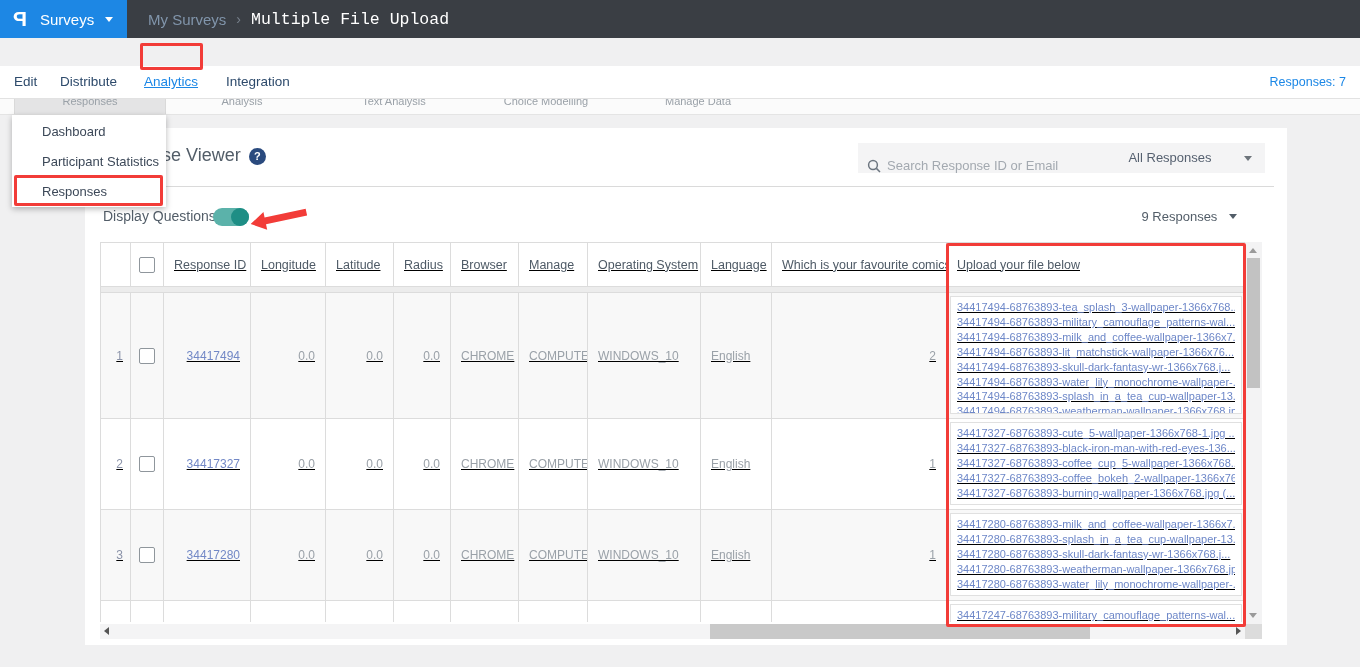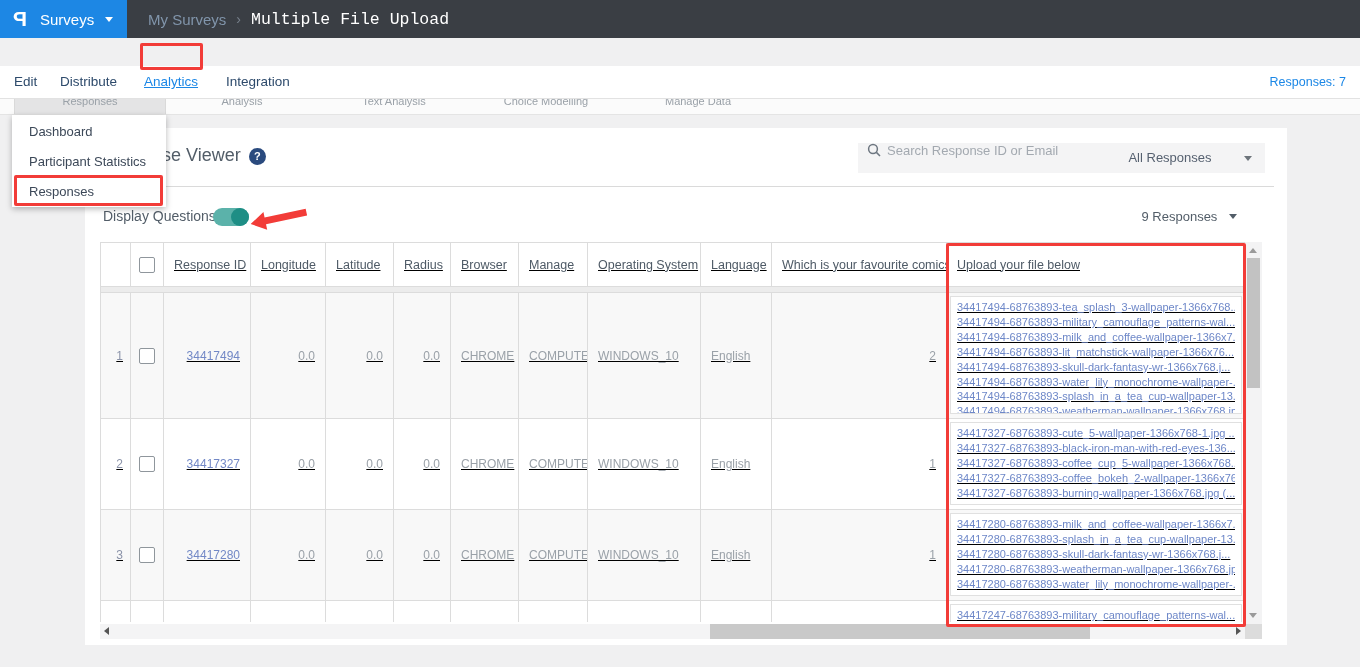--- a/index.html
+++ b/index.html
@@ -36,28 +36,28 @@
   .tgroup { position:relative; width:152px; height:43px; text-align:center; cursor:pointer; }
   .tgroup.selected { background:#e4e4e5; border-left:1px solid #d9d9d9; border-right:1px solid #d9d9d9; }
   .tgroup .ticon { margin-top:2px; height:24px; }
   .tgroup .ticon svg { stroke:#949ba3; fill:none; stroke-width:1.3; }
   .tgroup .tlabel { font-size:11px; color:#9aa1a8; margin-top:-2px; }
   .tgroup .caret { position:absolute; right:11px; top:19px; }
 
   
   .menu-dropdown { position:absolute; left:12px; top:115px; width:154px; background:#fff; z-index:40;
                    box-shadow:0 2px 6px rgba(0,0,0,.28); padding:2px 0 0 0; }
-  .menu-item { height:30px; line-height:30px; padding-left:17px; font-size:13px; color:#3c4858; cursor:pointer; }
+  .menu-item { height:30px; line-height:30px; padding-left:30px; font-size:13px; color:#3c4858; cursor:pointer; }
 
   
   .card { position:absolute; left:85px; top:128px; width:1202px; height:517px; background:#fff; z-index:1; }
   .page-title { position:absolute; left:15px; top:17px; font-size:18px; color:#525d68; white-space:nowrap; }
   .help-icon { display:inline-block; width:17px; height:17px; border-radius:50%; background:#2a4a7e; color:#fff;
                font-size:11px; font-weight:bold; text-align:center; line-height:17px; margin-left:8px; vertical-align:1px; cursor:pointer; }
-  .resp-search { position:absolute; left:773px; top:15px; width:217px; height:30px; background:#f4f4f5; display:flex; align-items:flex-start; padding:0 9px; }
+  .resp-search { position:absolute; left:773px; top:15px; width:217px; height:30px; background:#f4f4f5; display:flex; align-items:flex-end; padding:0 9px; }
   .resp-search input { border:none; outline:none; background:transparent; font-size:13px; color:#555; width:175px; margin-left:6px; font-family:inherit; }
   .resp-search input::placeholder, .top-search input::placeholder { color:#a3a9b0; opacity:1; }
   .filter-select { position:absolute; left:990px; top:15px; width:190px; height:30px; background:#f4f4f5;
                    font-size:13px; color:#566170; text-align:center; line-height:30px; cursor:pointer; }
   .filter-select .caret { position:absolute; right:13px; top:13px; }
   .title-divider { position:absolute; left:15px; top:58px; width:1174px; border-top:1px solid #dadada; }
   .dq-label { position:absolute; left:18px; top:80px; font-size:14px; color:#525d68; }
   .toggle { position:absolute; left:128px; top:80px; width:36px; height:18px; border-radius:9px; background:#5bb2aa; cursor:pointer; }
   .toggle .knob { position:absolute; right:0px; top:0px; width:18px; height:18px; border-radius:50%; background:#1e8e85; }
   .count-dd { position:absolute; right:50px; top:81px; font-size:13px; color:#525d68; cursor:pointer; }

